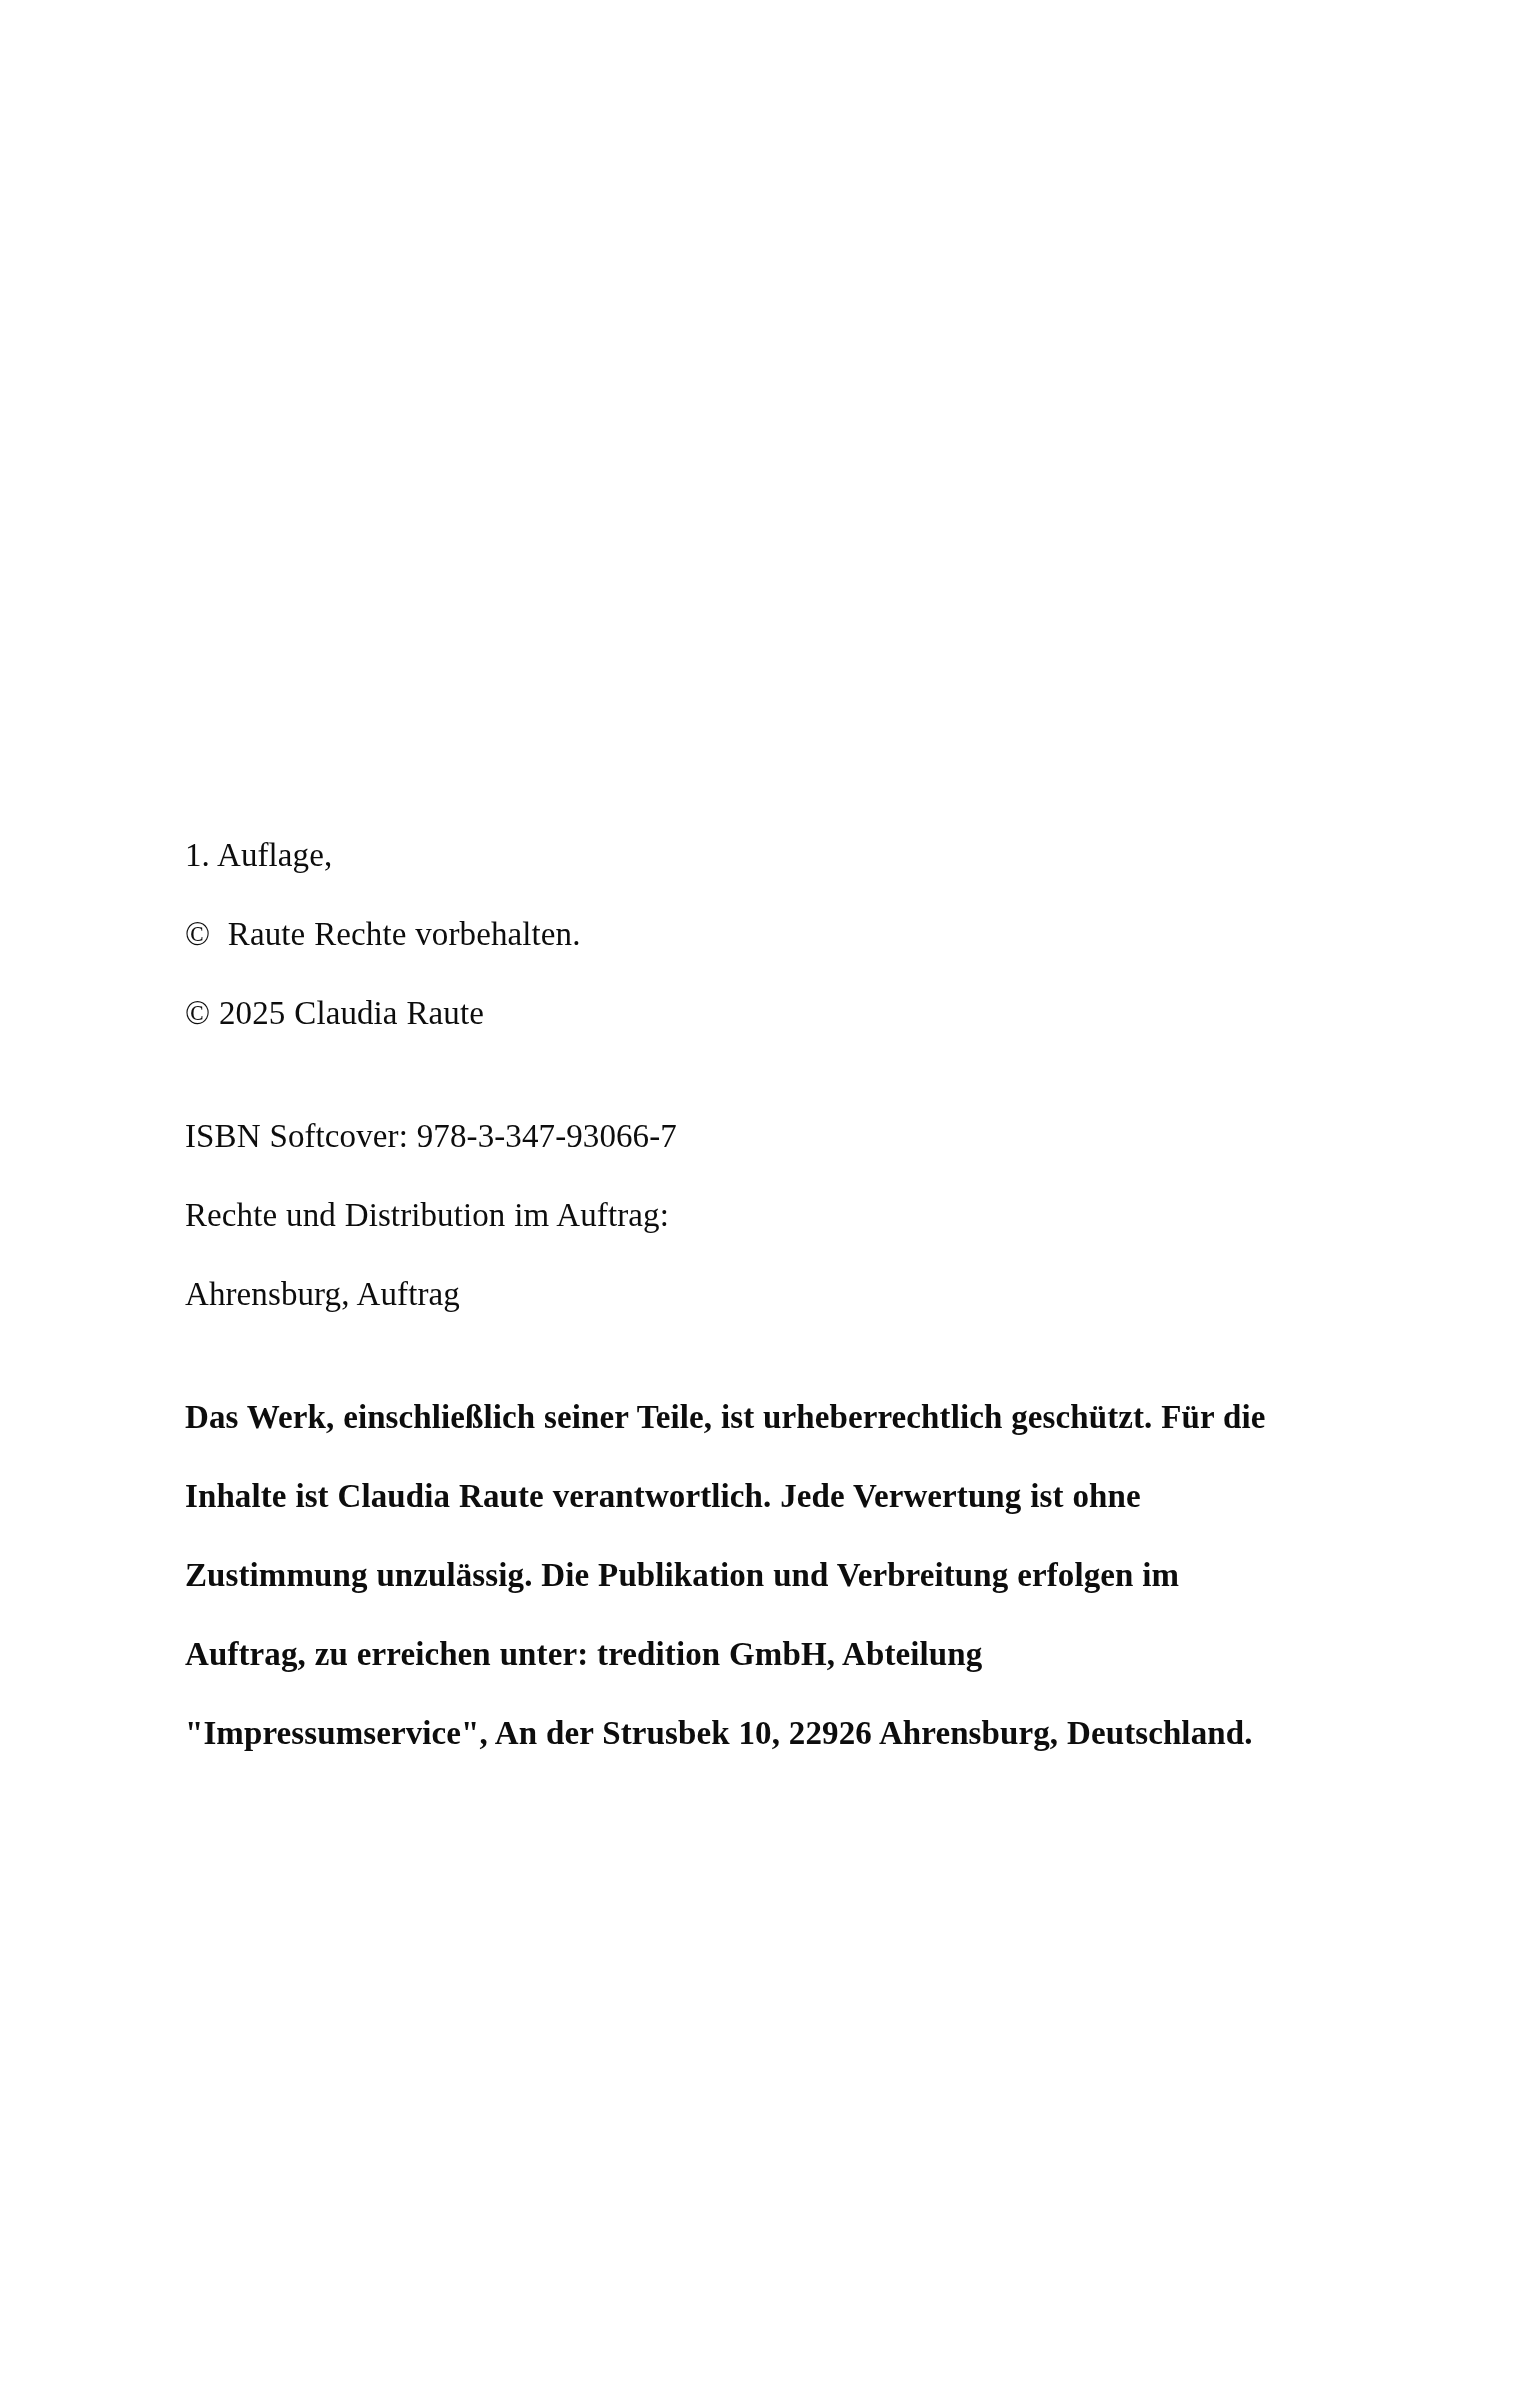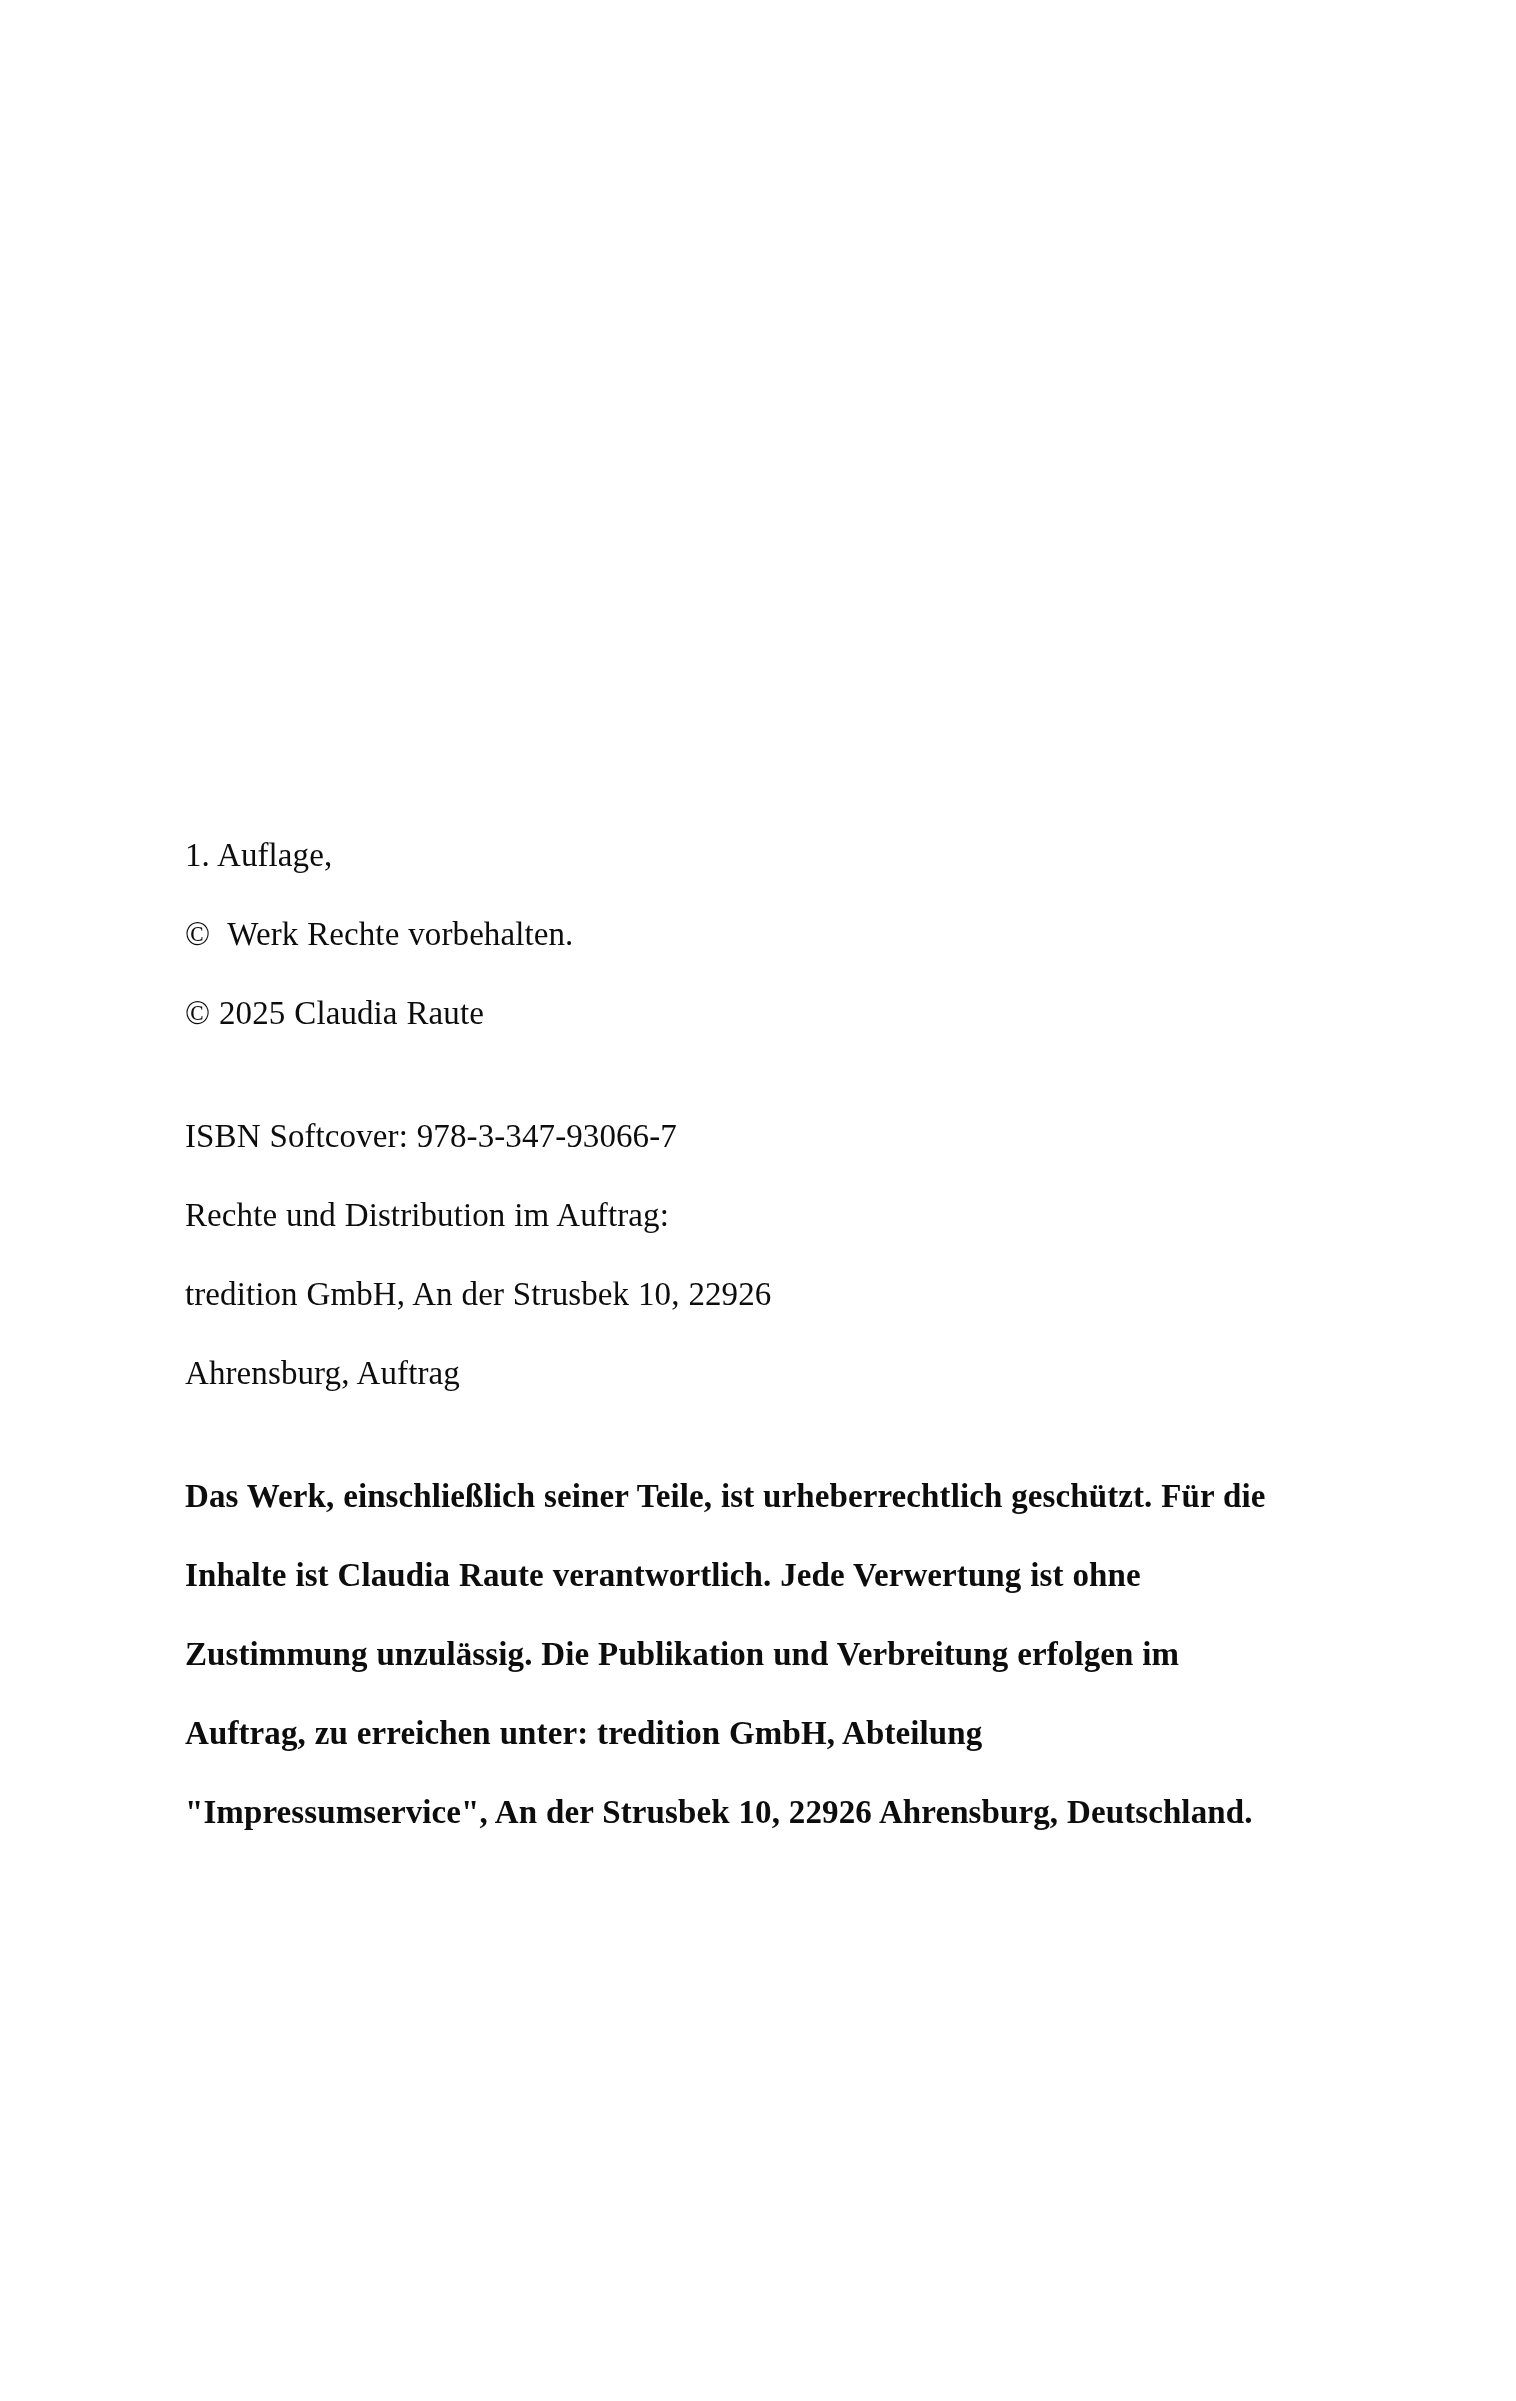--- a/index.html
+++ b/index.html
@@ -51,28 +51,27 @@
   }
 </style>
 </head>
 <body>
 
 <div class="page">
   <div class="imprint-body">
 
     <div class="block">
       <div class="line">1. Auflage,</div>
-      <div class="line">©  Werk Rechte vorbehalten.</div>
+      <div class="line">©  Raute Rechte vorbehalten.</div>
       <div class="line">© 2025 Claudia Raute</div>
     </div>
 
     <div class="block">
       <div class="line">ISBN Softcover: 978-3-347-93066-7</div>
       <div class="line">Rechte und Distribution im Auftrag:</div>
-      <div class="line">tredition GmbH, An der Strusbek 10, 22926</div>
       <div class="line">Ahrensburg, Auftrag</div>
     </div>
 
     <div class="block">
       <div class="para">Das Werk, einschließlich seiner Teile, ist urheberrechtlich geschützt. Für die Inhalte ist Claudia Raute verantwortlich. Jede Verwertung ist ohne Zustimmung unzulässig. Die Publikation und Verbreitung erfolgen im Auftrag, zu erreichen unter: tredition GmbH, Abteilung "Impressumservice", An der Strusbek 10, 22926 Ahrensburg, Deutschland.</div>
     </div>
 
   </div>
 </div>
 

